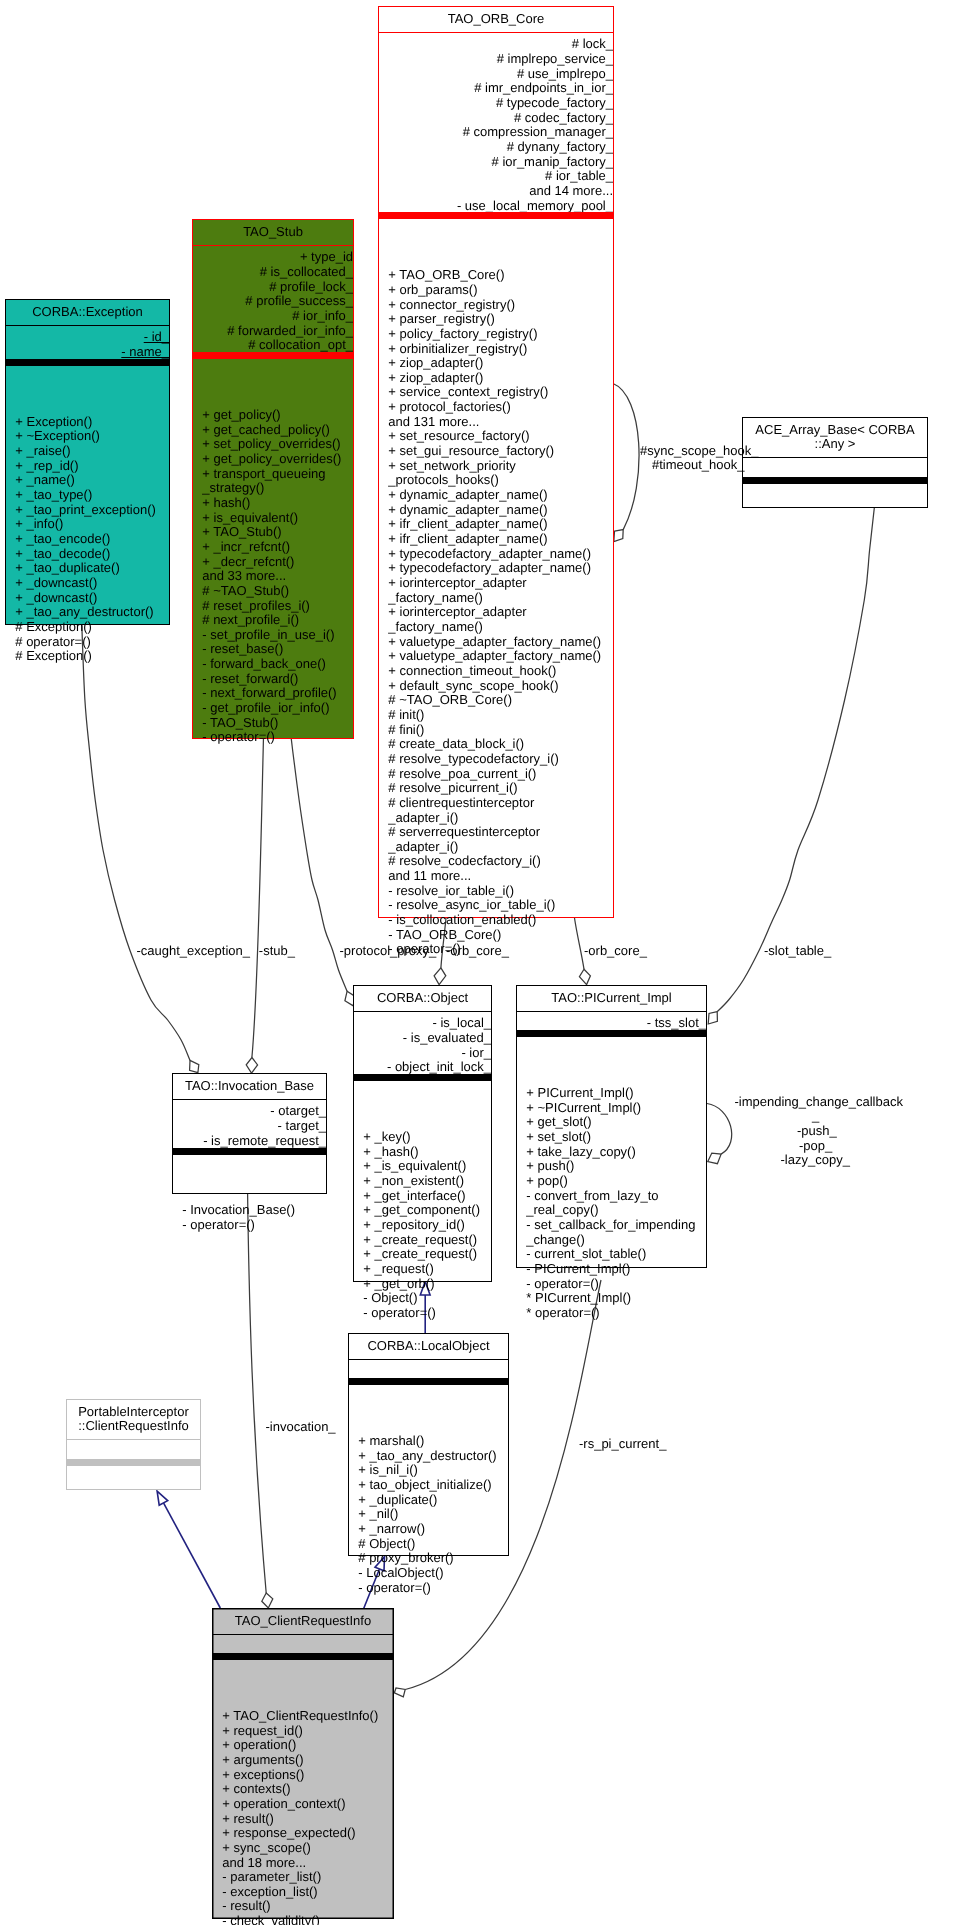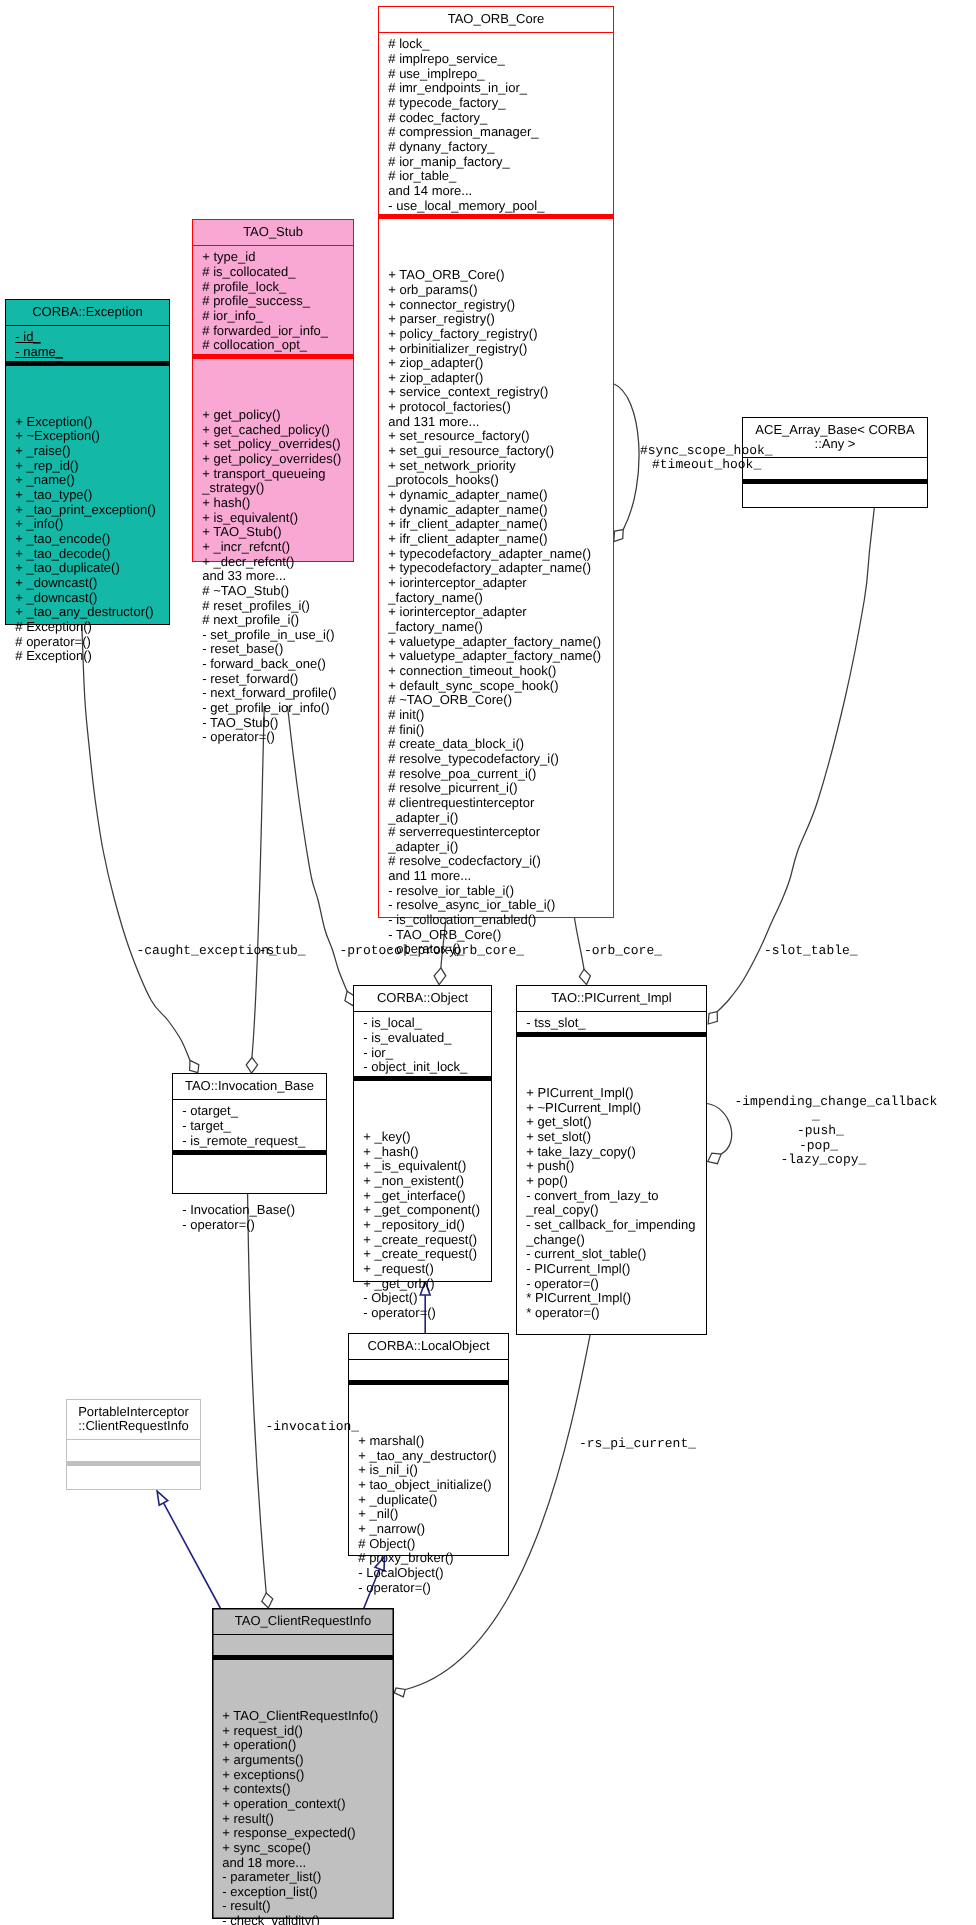--- a/index.html
+++ b/index.html
@@ -10,24 +10,24 @@
 #canvas{position:absolute;left:0;top:0;width:976px;height:1925px;overflow:hidden;}
 svg.edges{position:absolute;left:0;top:0;width:976px;height:1925px;overflow:visible;}
 svg.edges .e{fill:none;stroke:#3b3b3b;stroke-width:1.25;}
 svg.edges .dia{fill:#ffffff;stroke:#3b3b3b;stroke-width:1.25;}
 svg.edges .i{fill:none;stroke:#222280;stroke-width:1.6;}
 svg.edges .ih{fill:#ffffff;stroke:#222280;stroke-width:1.6;stroke-linejoin:miter;}
 .uml-class{position:absolute;box-sizing:border-box;border:1px solid #000;}
 .uml-class.thick{border-width:1px;box-shadow:0 0 0 0.5px #000 inset;}
 .sec{box-sizing:border-box;overflow:hidden;}
 .sec.title{border-bottom:1px solid #000;padding-top:4.6px;text-align:center;}
-.sec.attrs{border-bottom:5px solid #fca5a5;padding-top:4.8px;padding-left:9.3px;text-align:left;}
+.sec.attrs{border-bottom:7px solid #fca5a5;padding-top:4.8px;padding-left:9.3px;text-align:right;}
 .sec.meths{padding-top:4.8px;padding-left:9.3px;text-align:left;margin-top:44px;}
 .ln{font-size:13px;line-height:14.65px;color:#000;white-space:pre;}
-.edge-label{position:absolute;font-size:13px;line-height:14.65px;color:#000;white-space:pre;font-family:Liberation Mono, monospace;}
+.edge-label{position:absolute;font-size:13px;line-height:14.65px;color:#000;white-space:pre;}
 
 </style>
 </head>
 <body>
 
 <div id="canvas">
 <svg class="edges" viewBox="0 0 976 1925" width="976" height="1925" xmlns="http://www.w3.org/2000/svg">
 
 <path class="e" d="M81.8,625 C82.3,637.5 83.6,679.2 84.9,700 C86.2,720.8 87.8,733.3 89.5,750 C91.2,766.7 93,783.3 95.2,800 C97.5,816.7 99.8,833.3 103,850 C106.2,866.7 110.1,883.3 114.6,900 C119.1,916.7 123.7,933.3 129.8,950 C135.9,966.7 144.7,988.3 151,1000 C157.3,1011.7 162.7,1013.3 167.7,1020 C172.7,1026.7 177.4,1033.3 181.1,1040 C184.8,1046.7 188.5,1057 190,1060.4"></path>
 <path class="dia" d="M190,1060.4 L198.8,1064.6 L197.9,1072.7 L189.6,1070.3 Z"></path>
@@ -131,21 +131,21 @@
   <div class="ln">_adapter_i()</div>
   <div class="ln"># resolve_codecfactory_i()</div>
   <div class="ln">and 11 more...</div>
   <div class="ln">- resolve_ior_table_i()</div>
   <div class="ln">- resolve_async_ior_table_i()</div>
   <div class="ln">- is_collocation_enabled()</div>
   <div class="ln">- TAO_ORB_Core()</div>
   <div class="ln">- operator=()</div>
  </div>
 </div>
-<div class="uml-class" style="left:192px;top:219px;width:162px;height:343px;border-color:#ff0000;background:#f9a8d4;">
+<div class="uml-class" style="left:192px;top:219px;width:162px;height:520px;border-color:#ff0000;background:#4d7c0f;">
  <div class="sec title" style="height:25.65px;border-bottom-color:#ff0000;">
   <div class="ln">TAO_Stub</div>
  </div>
  <div class="sec attrs" style="height:113.55px;border-bottom-color:#ff0000;">
   <div class="ln">+ type_id</div>
   <div class="ln"># is_collocated_</div>
   <div class="ln"># profile_lock_</div>
   <div class="ln"># profile_success_</div>
   <div class="ln"># ior_info_</div>
   <div class="ln"># forwarded_ior_info_</div>
@@ -234,21 +234,21 @@
   <div class="ln">+ _get_component()</div>
   <div class="ln">+ _repository_id()</div>
   <div class="ln">+ _create_request()</div>
   <div class="ln">+ _create_request()</div>
   <div class="ln">+ _request()</div>
   <div class="ln">+ _get_orb()</div>
   <div class="ln">- Object()</div>
   <div class="ln">- operator=()</div>
  </div>
 </div>
-<div class="uml-class" style="left:516px;top:985px;width:191px;height:350px;border-color:#000000;background:#ffffff;">
+<div class="uml-class" style="left:516px;top:985px;width:191px;height:283px;border-color:#000000;background:#ffffff;">
  <div class="sec title" style="height:25.65px;border-bottom-color:#000000;">
   <div class="ln">TAO::PICurrent_Impl</div>
  </div>
  <div class="sec attrs" style="height:25.65px;border-bottom-color:#000000;">
   <div class="ln">- tss_slot_</div>
  </div>
  <div class="sec meths" style="height:245.4px;">
   <div class="ln">+ PICurrent_Impl()</div>
   <div class="ln">+ ~PICurrent_Impl()</div>
   <div class="ln">+ get_slot()</div>

